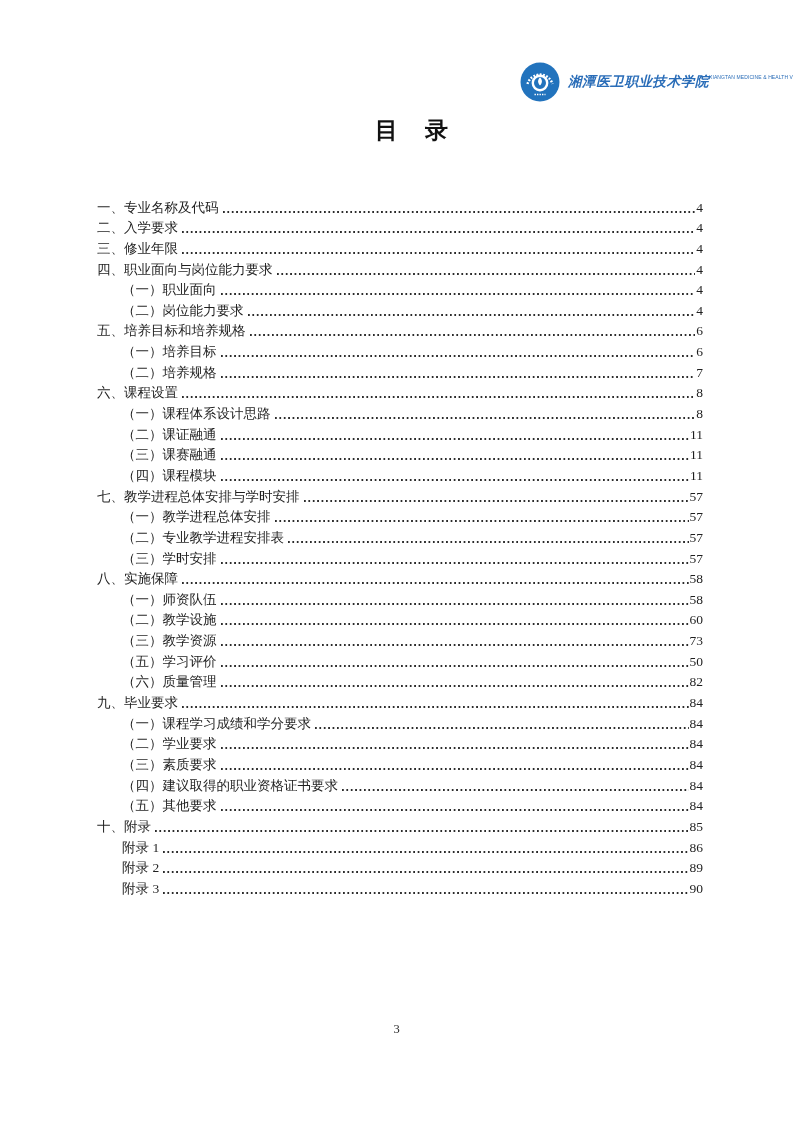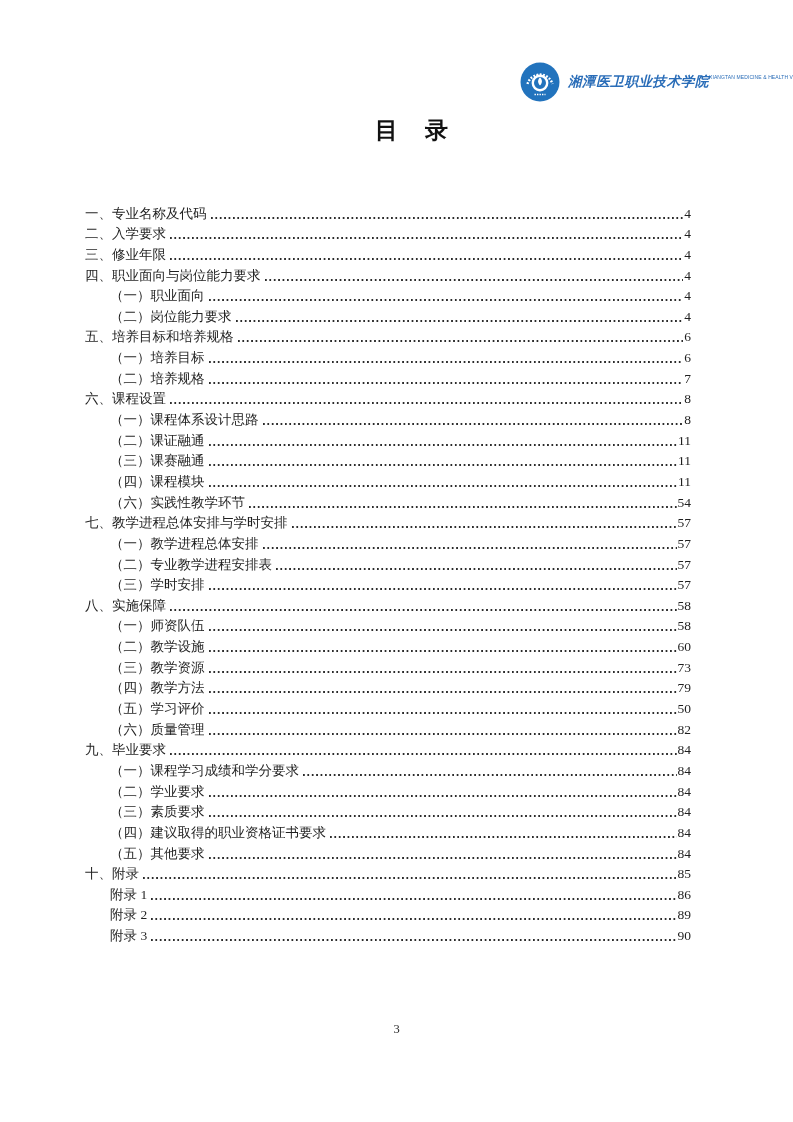--- a/index.html
+++ b/index.html
@@ -54,23 +54,22 @@
     font-size: 23px;
     font-weight: bold;
     letter-spacing: 2px;
     color: #111111;
   }
 
   
   .toc {
     position: absolute;
     top: 195px;
-    left: 85px;
+    left: 97px;
     width: 606px;
-    margin-top: 6px;
   }
   .toc-row {
     display: flex;
     align-items: flex-end;
     height: 20.65px;
     font-size: 13.5px;
     line-height: 17px;
   }
   .toc-row.level-2 { padding-left: 25px; }
   .toc-label { white-space: nowrap; }
@@ -184,25 +183,20 @@
       <div class="toc-row level-2">
       <span class="toc-label">（三）课赛融通</span>
       <span class="leader"></span>
       <span class="toc-page">11</span>
     </div>
       <div class="toc-row level-2">
       <span class="toc-label">（四）课程模块</span>
       <span class="leader"></span>
       <span class="toc-page">11</span>
     </div>
-      <div class="toc-row level-2">
-      <span class="toc-label">（六）实践性教学环节</span>
-      <span class="leader"></span>
-      <span class="toc-page">54</span>
-    </div>
       <div class="toc-row level-1">
       <span class="toc-label">七、教学进程总体安排与学时安排</span>
       <span class="leader"></span>
       <span class="toc-page">57</span>
     </div>
       <div class="toc-row level-2">
       <span class="toc-label">（一）教学进程总体安排</span>
       <span class="leader"></span>
       <span class="toc-page">57</span>
     </div>
@@ -230,25 +224,20 @@
       <span class="toc-label">（二）教学设施</span>
       <span class="leader"></span>
       <span class="toc-page">60</span>
     </div>
       <div class="toc-row level-2">
       <span class="toc-label">（三）教学资源</span>
       <span class="leader"></span>
       <span class="toc-page">73</span>
     </div>
       <div class="toc-row level-2">
-      <span class="toc-label">（四）教学方法</span>
-      <span class="leader"></span>
-      <span class="toc-page">79</span>
-    </div>
-      <div class="toc-row level-2">
       <span class="toc-label">（五）学习评价</span>
       <span class="leader"></span>
       <span class="toc-page">50</span>
     </div>
       <div class="toc-row level-2">
       <span class="toc-label">（六）质量管理</span>
       <span class="leader"></span>
       <span class="toc-page">82</span>
     </div>
       <div class="toc-row level-1">

